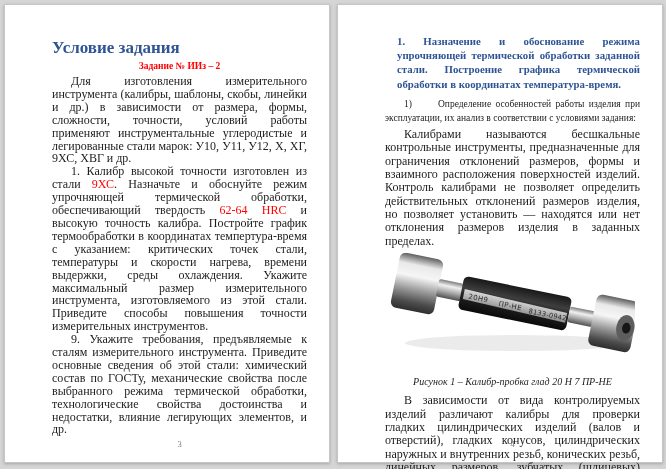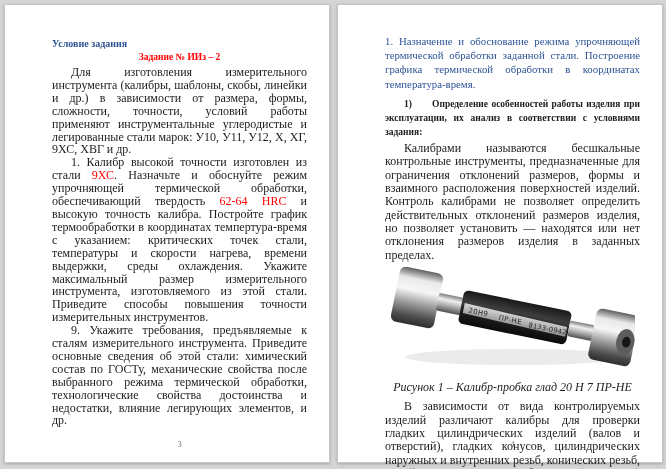--- a/index.html
+++ b/index.html
@@ -17,53 +17,53 @@
     background:var(--page,#ffffff);
     border:1px solid #c6c6c6;
     box-shadow:0 1px 3px rgba(0,0,0,.22);
     box-sizing:border-box;
   }
   .page-left{left:4px;padding:33px 22px 0 47px;}
   .page-right{left:337px;padding:29px 22px 0 47px;}
   .doc-title{
     margin:0 0 3px 0;
     color:var(--blue,#2E5496);
-    font-size:10px;font-weight:bold;
+    font-size:17px;font-weight:bold;
   }
   .doc-subtitle{
     margin:0 0 4px 0;
     color:var(--red,#ff0000);
     font-size:9.5px;font-weight:bold;
     text-align:center;
   }
   .para{
     margin:0;
     font-size:12px;line-height:12.9px;
     text-align:justify;text-indent:19px;
   }
   .page-right .para{line-height:13.35px;font-family:Liberation Serif, serif;}
   .accent-red{color:var(--red,#ff0000);}
   .section-heading{
-    margin:0 0 6px 0;
+    margin:0 0 6px 12px;
     color:var(--blue,#2E5496);
-    font-size:10.8px;font-weight:normal;line-height:14.2px;
+    font-size:10.8px;font-weight:bold;line-height:14.2px;
     text-align:justify;
   }
   .list-item{
     margin:0 0 3px 0;
-    font-size:9.5px;font-weight:bold;line-height:14px;
+    font-size:9.5px;font-weight:normal;line-height:14px;
     text-align:justify;text-indent:19px;
   }
   .figure{
     margin:5px auto 0 auto;
     text-align:center;
   }
   .figure-caption{
-    margin:4px 0 6px 0;
-    font-size:12px;font-style:italic;
+    margin:12px 0 6px 0;
+    font-size:10px;font-style:italic;
     text-align:center;text-indent:0;
   }
   .page-number{
     position:absolute;bottom:13px;left:47px;right:22px;
     text-align:center;font-size:8.5px;color:#7a7a7a;
   }
 </style>
 </head>
 <body>
 

